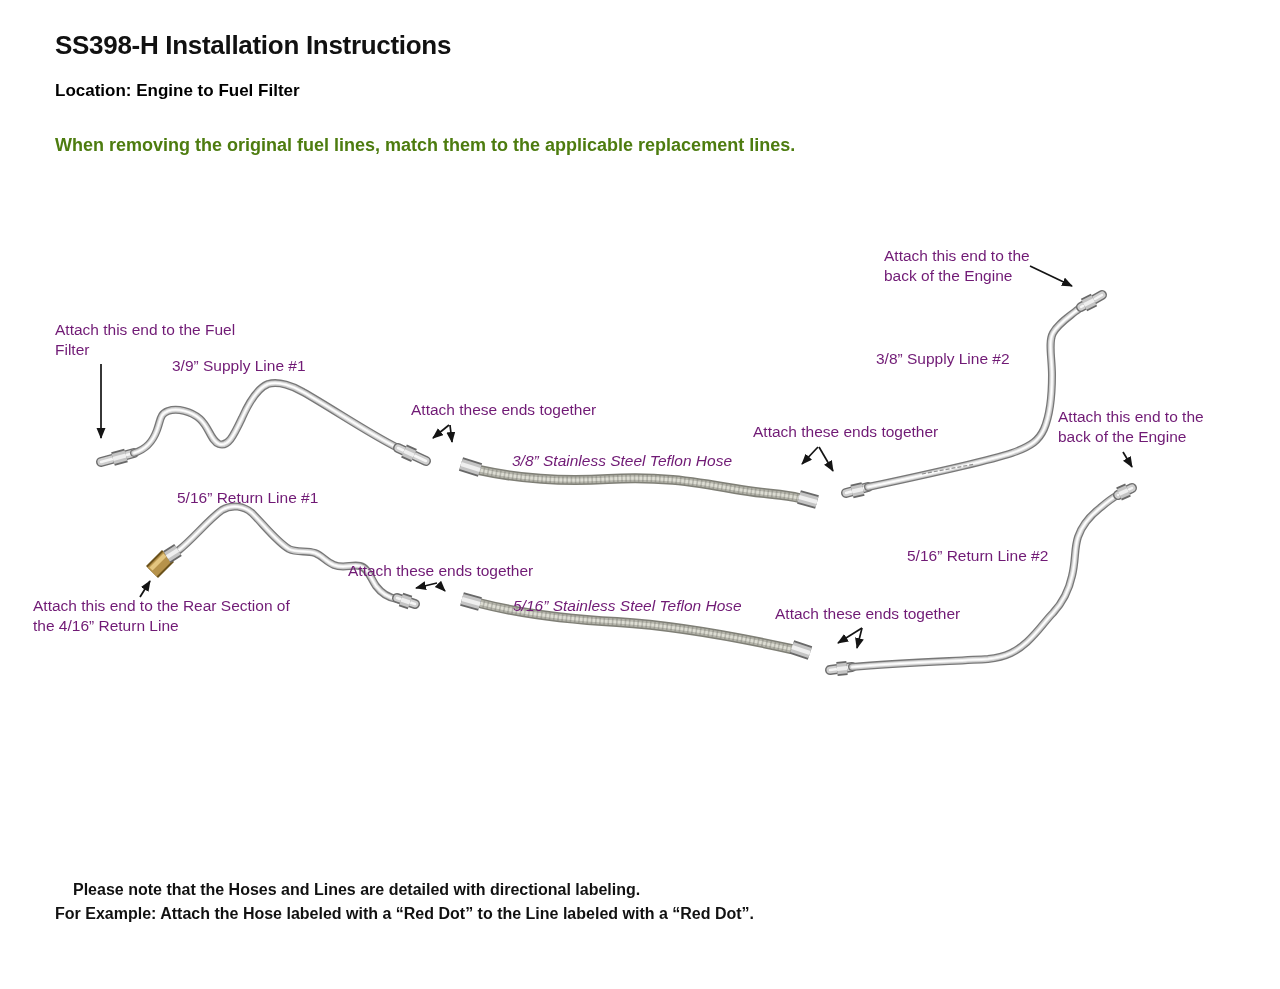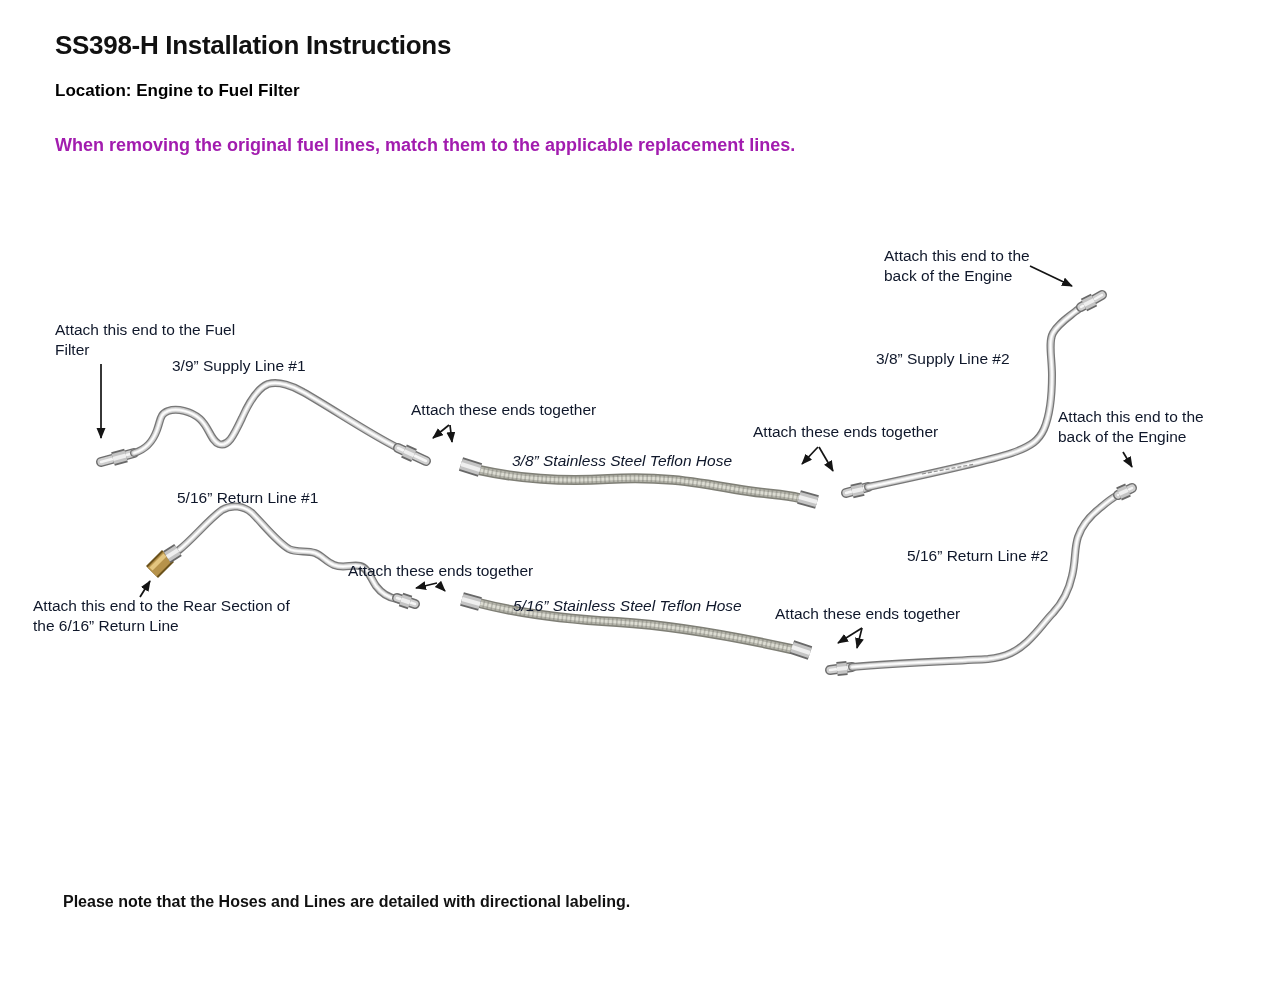--- a/index.html
+++ b/index.html
@@ -1,22 +1,22 @@
 <!DOCTYPE html>
 <html><head>
 <meta charset="utf-8">
 <style>
   html,body{margin:0;padding:0;background:#ffffff;}
   .page{position:relative;width:1280px;height:989px;background:#ffffff;overflow:hidden;
         font-family:"Liberation Sans",sans-serif;color:#1a1a1a;}
   .abs{position:absolute;}
   .title{font-size:26px;font-weight:700;letter-spacing:-0.3px;color:#111;white-space:nowrap;}
   .subhead{font-size:17px;font-weight:700;color:#000000;white-space:nowrap;}
-  .instr{font-size:18px;font-weight:700;color:#a21caf;white-space:nowrap;}
-  .lbl{font-size:15.5px;font-weight:400;color:#0f172a;line-height:1.32;white-space:pre-line;}
+  .instr{font-size:18px;font-weight:700;color:#4d7c0f;white-space:nowrap;}
+  .lbl{font-size:15.5px;font-weight:400;color:#701a75;line-height:1.32;white-space:pre-line;}
   .note{font-size:16px;font-weight:700;color:#111;white-space:nowrap;line-height:1.5;}
   svg{position:absolute;left:0;top:0;}
 
   
   .t-edge{fill:none;stroke:#787878;stroke-width:8;stroke-linecap:round;stroke-linejoin:round;}
   .t-mid {fill:none;stroke:#c9c9c9;stroke-width:5.4;stroke-linecap:round;stroke-linejoin:round;}
   .t-lite{fill:none;stroke:#eeeeee;stroke-width:3;stroke-linecap:round;stroke-linejoin:round;}
   .t-hi  {fill:none;stroke:#ffffff;stroke-width:1.1;stroke-linecap:round;stroke-linejoin:round;}
 
   
@@ -185,28 +185,29 @@
   <div class="abs subhead" style="left:55px;top:81px;">Location: Engine to Fuel Filter</div>
   <div class="abs instr" style="left:55px;top:135px;">When removing the original fuel lines, match them to the applicable replacement lines.</div>
 
   <div class="abs lbl" style="left:55px;top:320px;">Attach this end to the Fuel
 Filter</div>
   <div class="abs lbl" style="left:884px;top:246px;">Attach this end to the
 back of the Engine</div>
   <div class="abs lbl" style="left:1058px;top:407px;">Attach this end to the
 back of the Engine</div>
   <div class="abs lbl" style="left:33px;top:596px;">Attach this end to the Rear Section of
-the 6/16” Return Line</div>
+the 4/16” Return Line</div>
   <div class="abs lbl" style="left:411px;top:400px;">Attach these ends together</div>
   <div class="abs lbl" style="left:753px;top:422px;">Attach these ends together</div>
   <div class="abs lbl" style="left:348px;top:561px;">Attach these ends together</div>
   <div class="abs lbl" style="left:775px;top:604px;">Attach these ends together</div>
 
   <div class="abs lbl" style="left:172px;top:356px;">3/9” Supply Line #1</div>
   <div class="abs lbl" style="left:876px;top:349px;">3/8” Supply Line #2</div>
   <div class="abs lbl" style="left:512px;top:451px;font-style:italic;">3/8” Stainless Steel Teflon Hose</div>
   <div class="abs lbl" style="left:177px;top:488px;">5/16” Return Line #1</div>
   <div class="abs lbl" style="left:513px;top:596px;font-style:italic;">5/16” Stainless Steel Teflon Hose</div>
   <div class="abs lbl" style="left:907px;top:546px;">5/16” Return Line #2</div>
 
-  <div class="abs note" style="left:63px;top:878px;margin-top:12px;">Please note that the Hoses and Lines are detailed with directional labeling.</div>
+  <div class="abs note" style="left:73px;top:878px;">Please note that the Hoses and Lines are detailed with directional labeling.</div>
+  <div class="abs note" style="left:55px;top:902px;">For Example: Attach the Hose labeled with a “Red Dot” to the Line labeled with a “Red Dot”.</div>
 
 </div>
 
 </body></html>

